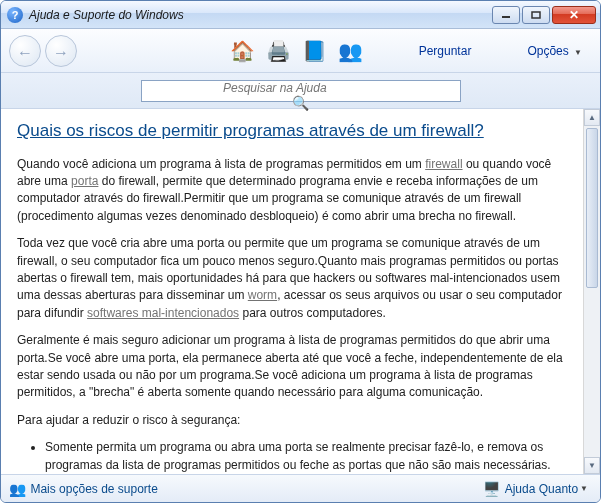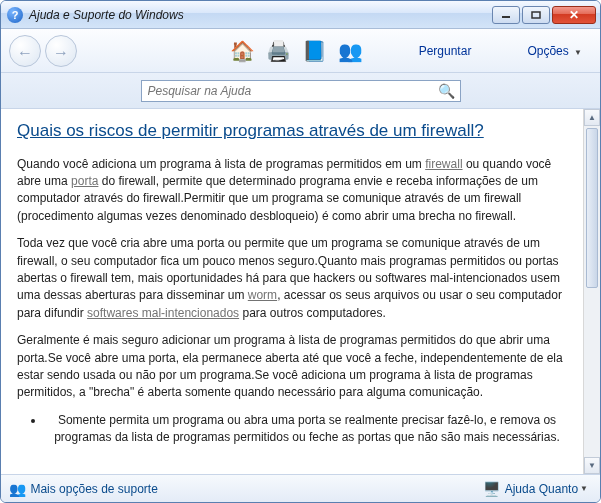--- a/index.html
+++ b/index.html
@@ -101,20 +101,21 @@
     justify-content: center;
   }
   .search-box {
     width: 320px;
     height: 22px;
     border: 1px solid #8aa3c4;
     background: #fff;
     display: flex;
     align-items: center;
     padding: 0 4px 0 6px;
+    flex-direction: column;
   }
   .search-box input {
     flex: 1;
     border: none;
     outline: none;
     font-size: 12px;
     font-style: italic;
     color: #7a7a7a;
     background: transparent;
   }
@@ -140,21 +141,21 @@
   .content h1 {
     color: #0a4b8c;
     font-size: 17px;
     font-weight: normal;
     margin-bottom: 12px;
     text-decoration: underline;
   }
   .content p { margin-bottom: 10px; }
   .link-green { color: #737373; }
   .content ul { padding-left: 28px; margin-top: 4px; }
-  .content li { margin-bottom: 8px; text-align: center; }
+  .content li { margin-bottom: 8px; }
   .italic { }
   
   .scrollbar {
     width: 17px;
     background: #f0f0f0;
     border-left: 1px solid #d8d8d8;
     display: flex;
     flex-direction: column;
   }
   .scroll-arrow {
@@ -250,20 +251,21 @@
     <p>
       <span>Quando você adiciona um programa à lista de programas permitidos em um </span><a href="#" class="link-green">firewall</a><span> ou quando você abre uma </span><a href="#" class="link-green">porta</a><span> do firewall, permite que determinado programa envie e receba informações de um computador através do firewall.Permitir que um programa se comunique através de um firewall (procedimento algumas vezes denominado </span><span class="italic">desbloqueio</span><span>) é como abrir uma brecha no firewall.</span>
     </p>
 
     <p>
       <span>Toda vez que você cria abre uma porta ou permite que um programa se comunique através de um firewall, o seu computador fica um pouco menos seguro.Quanto mais programas permitidos ou portas abertas o firewall tem, mais oportunidades há para que hackers ou softwares mal-intencionados usem uma dessas aberturas para disseminar um </span><a href="#" class="link-green">worm</a><span>, acessar os seus arquivos ou usar o seu computador para difundir </span><a href="#" class="link-green">softwares mal-intencionados</a><span> para outros computadores.</span>
     </p>
 
     <p>Geralmente é mais seguro adicionar um programa à lista de programas permitidos do que abrir uma porta.Se você abre uma porta, ela permanece aberta até que você a feche, independentemente de ela estar sendo usada ou não por um programa.Se você adiciona um programa à lista de programas permitidos, a "brecha" é aberta somente quando necessário para alguma comunicação.</p>
 
+    <p>Para ajudar a reduzir o risco à segurança:</p>
 
     <ul>
       <li>Somente permita um programa ou abra uma porta se realmente precisar fazê-lo, e remova os programas da lista de programas permitidos ou feche as portas que não são mais necessárias.</li>
 
     </ul>
   </div>
 
   <div class="scrollbar">
     <div class="scroll-arrow">▲</div>
     <div class="scroll-track">

